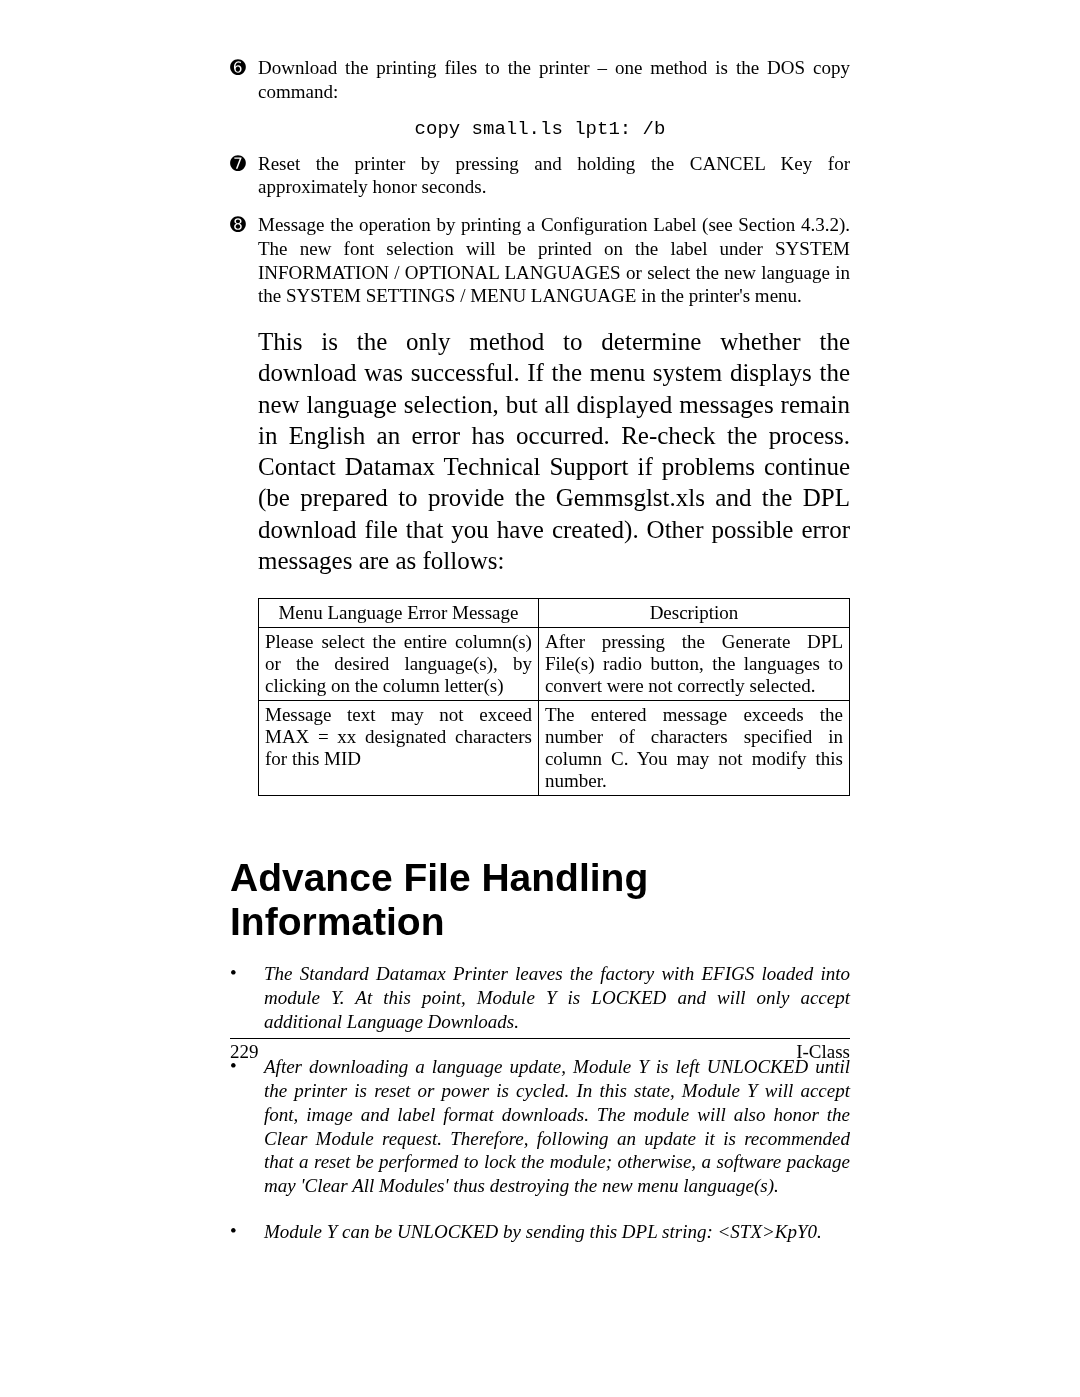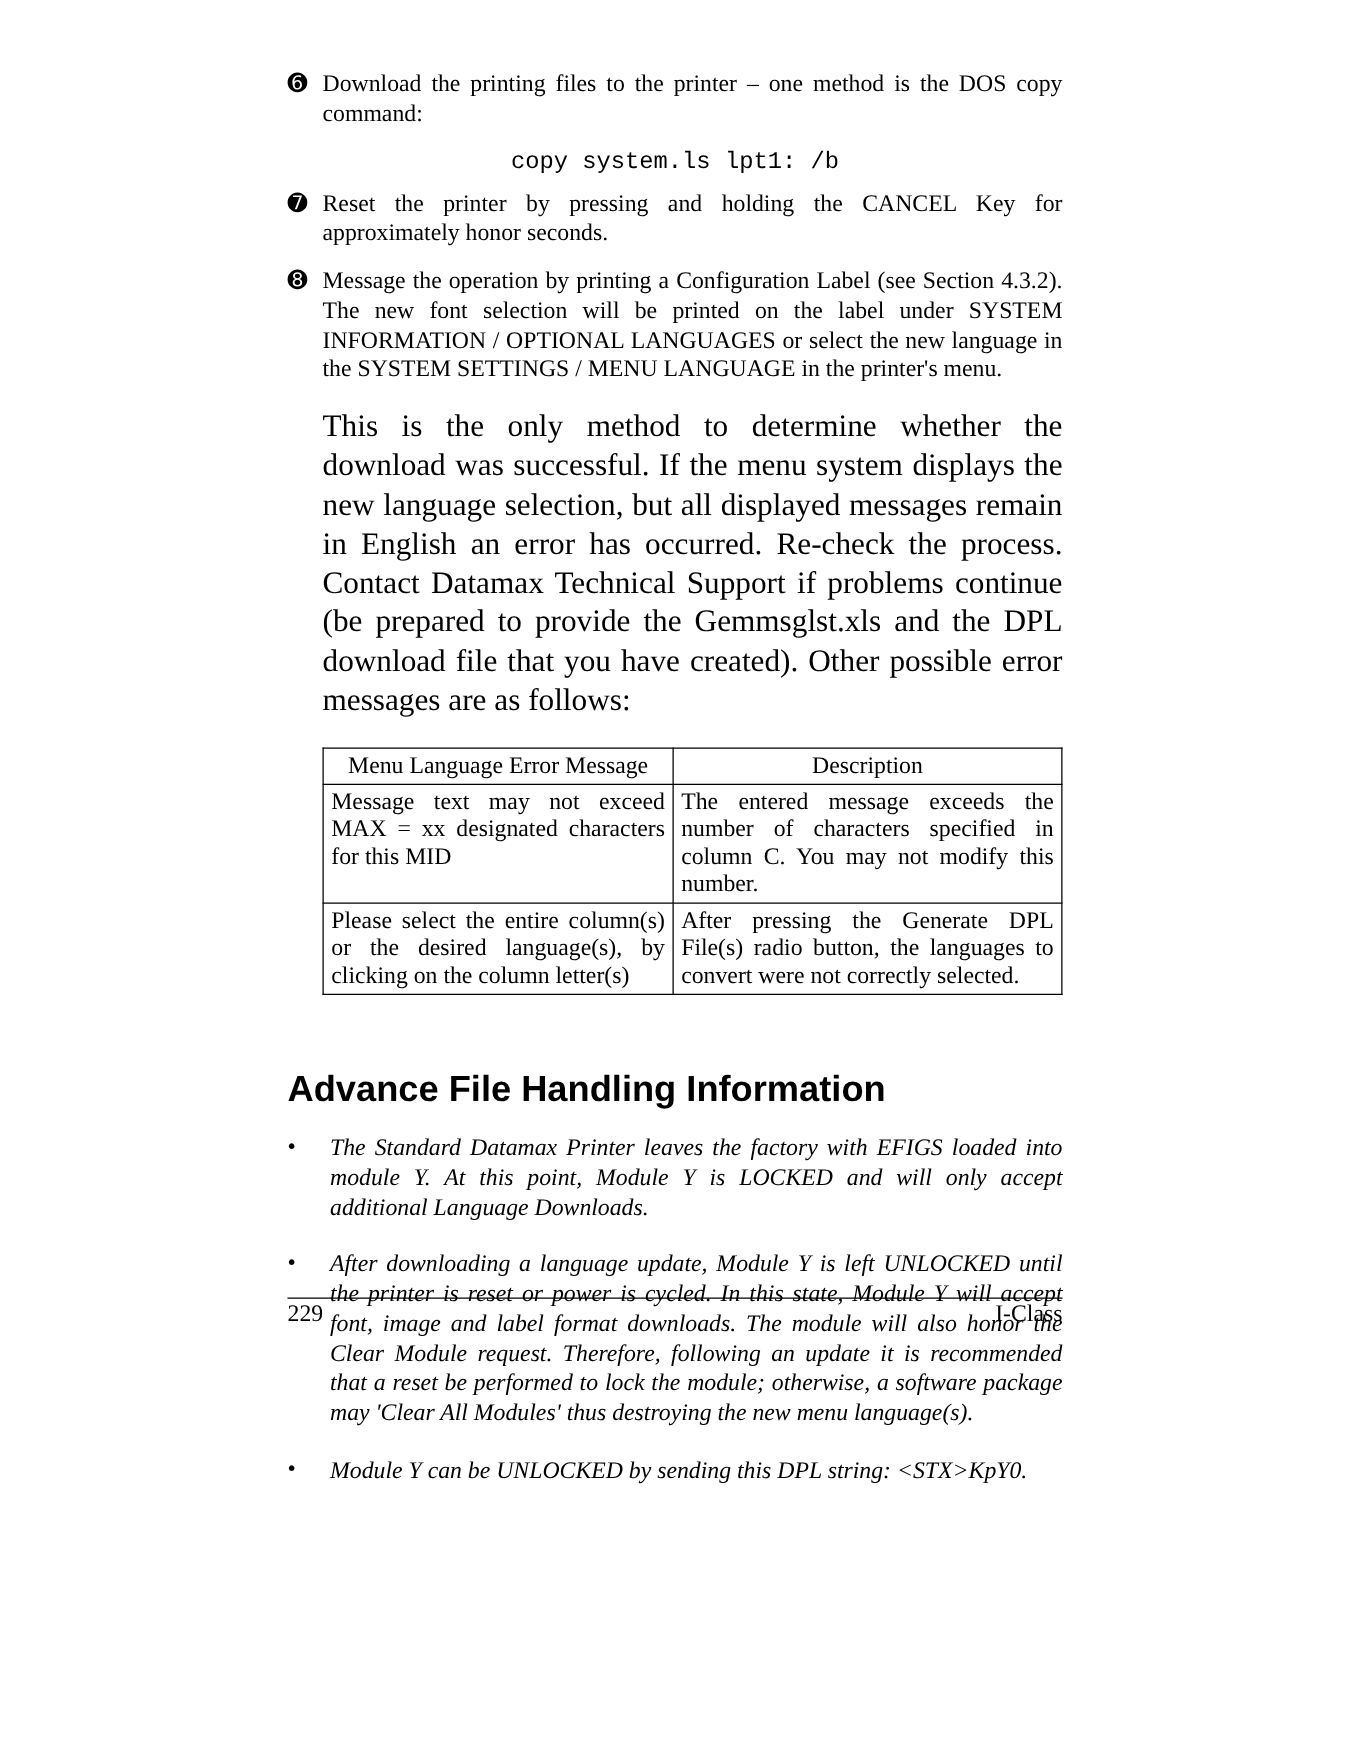--- a/index.html
+++ b/index.html
@@ -70,21 +70,21 @@
     vertical-align: top;
     text-align: justify;
   }
   table.err th {
     font-weight: normal;
     text-align: center;
   }
   h2.section {
     font-family: Arial, Helvetica, sans-serif;
     font-weight: bold;
-    font-size: 29px;
+    font-size: 39px;
     margin: 60px 0 18px 0;
   }
   ul.bullets {
     list-style: none;
     padding: 0;
     margin: 0;
     font-size: 19px;
   }
   ul.bullets > li {
     display: flex;
@@ -117,21 +117,21 @@
 <div class="page">
   <div class="content">
 
     <ol class="numlist">
       <li>
         <span class="mark">➏</span>
         <span class="txt">Download the printing files to the printer – one method is the DOS copy command:</span>
       </li>
     </ol>
 
-    <span class="code">copy system.ls lpt1: /b</span>
+    <span class="code">copy small.ls lpt1: /b</span>
 
     <ol class="numlist">
       <li>
         <span class="mark">➐</span>
         <span class="txt">Reset the printer by pressing and holding the CANCEL Key for approximately honor seconds.</span>
       </li>
       <li>
         <span class="mark">➑</span>
         <span class="txt">Message the operation by printing a Configuration Label (see Section 4.3.2). The new font selection will be printed on the label under SYSTEM INFORMATION / OPTIONAL LANGUAGES or select the new language in the SYSTEM SETTINGS / MENU LANGUAGE in the printer's menu.</span>
       </li>
@@ -141,26 +141,26 @@
 
     <table class="err">
       <thead>
         <tr>
           <th>Menu Language Error Message</th>
           <th>Description</th>
         </tr>
       </thead>
       <tbody>
         <tr>
+          <td>Please select the entire column(s) or the desired language(s), by clicking on the column letter(s)</td>
+          <td>After pressing the Generate DPL File(s) radio button, the languages to convert were not correctly selected.</td>
+        </tr>
+        <tr>
           <td>Message text may not exceed MAX = xx designated characters for this MID</td>
           <td>The entered message exceeds the number of characters specified in column C. You may not modify this number.</td>
-        </tr>
-        <tr>
-          <td>Please select the entire column(s) or the desired language(s), by clicking on the column letter(s)</td>
-          <td>After pressing the Generate DPL File(s) radio button, the languages to convert were not correctly selected.</td>
         </tr>
       </tbody>
     </table>
 
     <h2 class="section">Advance File Handling Information</h2>
 
     <ul class="bullets">
       <li>
         <span class="bmark">•</span>
         <span class="btext">The Standard Datamax Printer leaves the factory with EFIGS loaded into module Y. At this point, Module Y is LOCKED and will only accept additional Language Downloads.</span>

